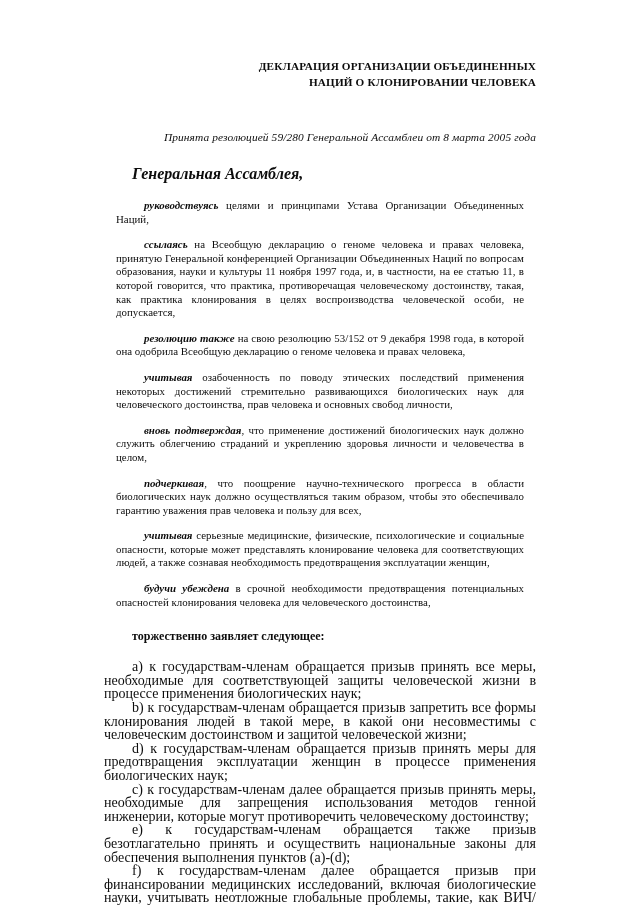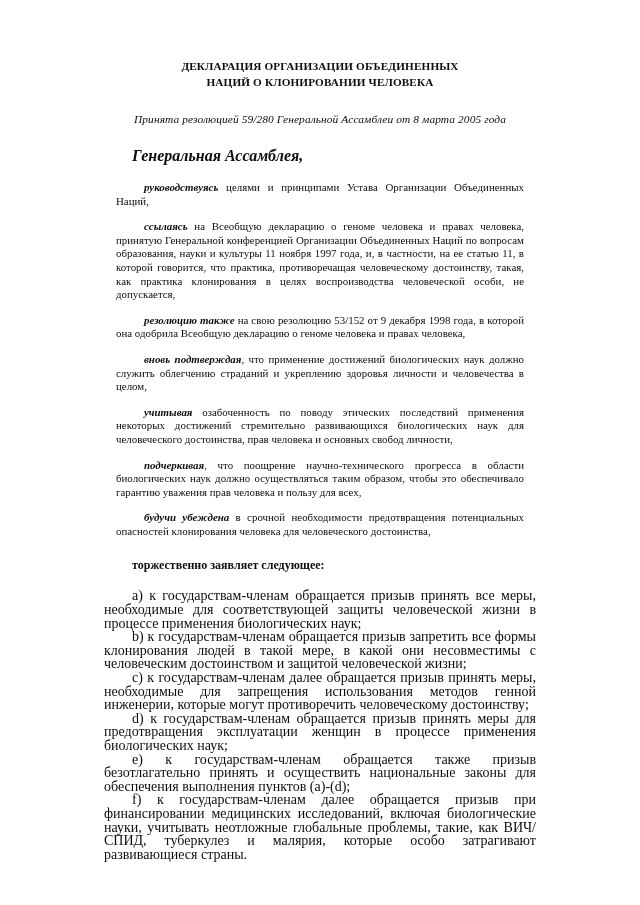--- a/index.html
+++ b/index.html
@@ -15,36 +15,36 @@
     overflow: hidden;
   }
   .page {
     position: relative;
     width: 640px;
     height: 905px;
     box-sizing: border-box;
     padding: 58px 104px 0 104px;
   }
   .doc-title {
-    text-align: center;
+    text-align: right;
     font-weight: bold;
     font-size: 11.2px;
     line-height: 16px;
     letter-spacing: 0.15px;
     margin: 0 0 0 0;
   }
   .doc-title .title-line {
     display: block;
   }
   .subtitle {
-    text-align: center;
+    text-align: right;
     font-style: italic;
     font-size: 11.4px;
     line-height: 15px;
-    margin: 22px 0 0 0;
+    margin: 40px 0 0 0;
     letter-spacing: 0.1px;
   }
   .salutation {
     font-style: italic;
     font-weight: bold;
     font-size: 16px;
     line-height: 15px;
     margin: 21px 0 0 0;
     text-indent: 28px;
   }
@@ -93,30 +93,31 @@
   </h1>
 
   <p class="subtitle">Принята резолюцией 59/280 Генеральной Ассамблеи от 8 марта 2005 года</p>
 
   <p class="salutation">Генеральная Ассамблея,</p>
 
   <div class="preamble">
     <p class="para"><span class="lead">руководствуясь</span><span> целями и принципами Устава Организации Объединенных Наций,</span></p>
     <p class="para"><span class="lead">ссылаясь</span><span> на Всеобщую декларацию о геноме человека и правах человека, принятую Генеральной конференцией Организации Объединенных Наций по вопросам образования, науки и культуры 11 ноября 1997 года, и, в частности, на ее статью 11, в которой говорится, что практика, противоречащая человеческому достоинству, такая, как практика клонирования в целях воспроизводства человеческой особи, не допускается,</span></p>
     <p class="para"><span class="lead">резолюцию также</span><span> на свою резолюцию 53/152 от 9 декабря 1998 года, в которой она одобрила Всеобщую декларацию о геноме человека и правах человека,</span></p>
+    <p class="para"><span class="lead">учитывая</span><span> озабоченность по поводу этических последствий применения некоторых достижений стремительно развивающихся биологических наук для человеческого достоинства, прав человека и основных свобод личности,</span></p>
     <p class="para"><span class="lead">вновь подтверждая</span><span>, что применение достижений биологических наук должно служить облегчению страданий и укреплению здоровья личности и человечества в целом,</span></p>
-    <p class="para"><span class="lead">учитывая</span><span> озабоченность по поводу этических последствий применения некоторых достижений стремительно развивающихся биологических наук для человеческого достоинства, прав человека и основных свобод личности,</span></p>
     <p class="para"><span class="lead">подчеркивая</span><span>, что поощрение научно-технического прогресса в области биологических наук должно осуществляться таким образом, чтобы это обеспечивало гарантию уважения прав человека и пользу для всех,</span></p>
+    <p class="para"><span class="lead">учитывая</span><span> серьезные медицинские, физические, психологические и социальные опасности, которые может представлять клонирование человека для соответствующих людей, а также сознавая необходимость предотвращения эксплуатации женщин,</span></p>
     <p class="para"><span class="lead">будучи убеждена</span><span> в срочной необходимости предотвращения потенциальных опасностей клонирования человека для человеческого достоинства,</span></p>
   </div>
 
   <p class="operative-head">торжественно заявляет следующее:</p>
 
   <div class="clauses">
     <p class="clause">a) к государствам-членам обращается призыв принять все меры, необходимые для соответствующей защиты человеческой жизни в процессе применения биологических наук;</p>
     <p class="clause">b) к государствам-членам обращается призыв запретить все формы клонирования людей в такой мере, в какой они несовместимы с человеческим достоинством и защитой человеческой жизни;</p>
+    <p class="clause">d) к государствам-членам обращается призыв принять меры для предотвращения эксплуатации женщин в процессе применения биологических наук;</p>
     <p class="clause">c) к государствам-членам далее обращается призыв принять меры, необходимые для запрещения использования методов генной инженерии, которые могут противоречить человеческому достоинству;</p>
-    <p class="clause">d) к государствам-членам обращается призыв принять меры для предотвращения эксплуатации женщин в процессе применения биологических наук;</p>
     <p class="clause">e) к государствам-членам обращается также призыв безотлагательно принять и осуществить национальные законы для обеспечения выполнения пунктов (a)-(d);</p>
     <p class="clause">f) к государствам-членам далее обращается призыв при финансировании медицинских исследований, включая биологические науки, учитывать неотложные глобальные проблемы, такие, как ВИЧ/СПИД, туберкулез и малярия, которые особо затрагивают развивающиеся страны.</p>
   </div>
 
 </div>
 
 </body></html>

